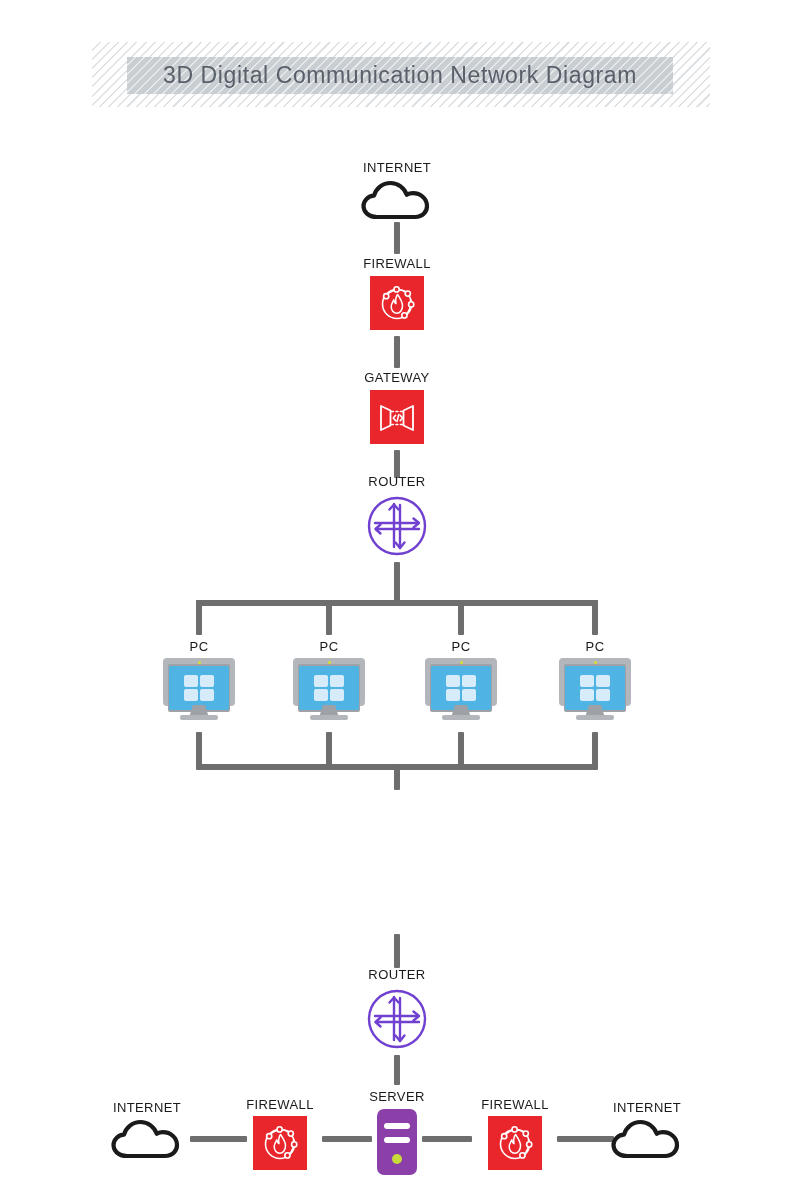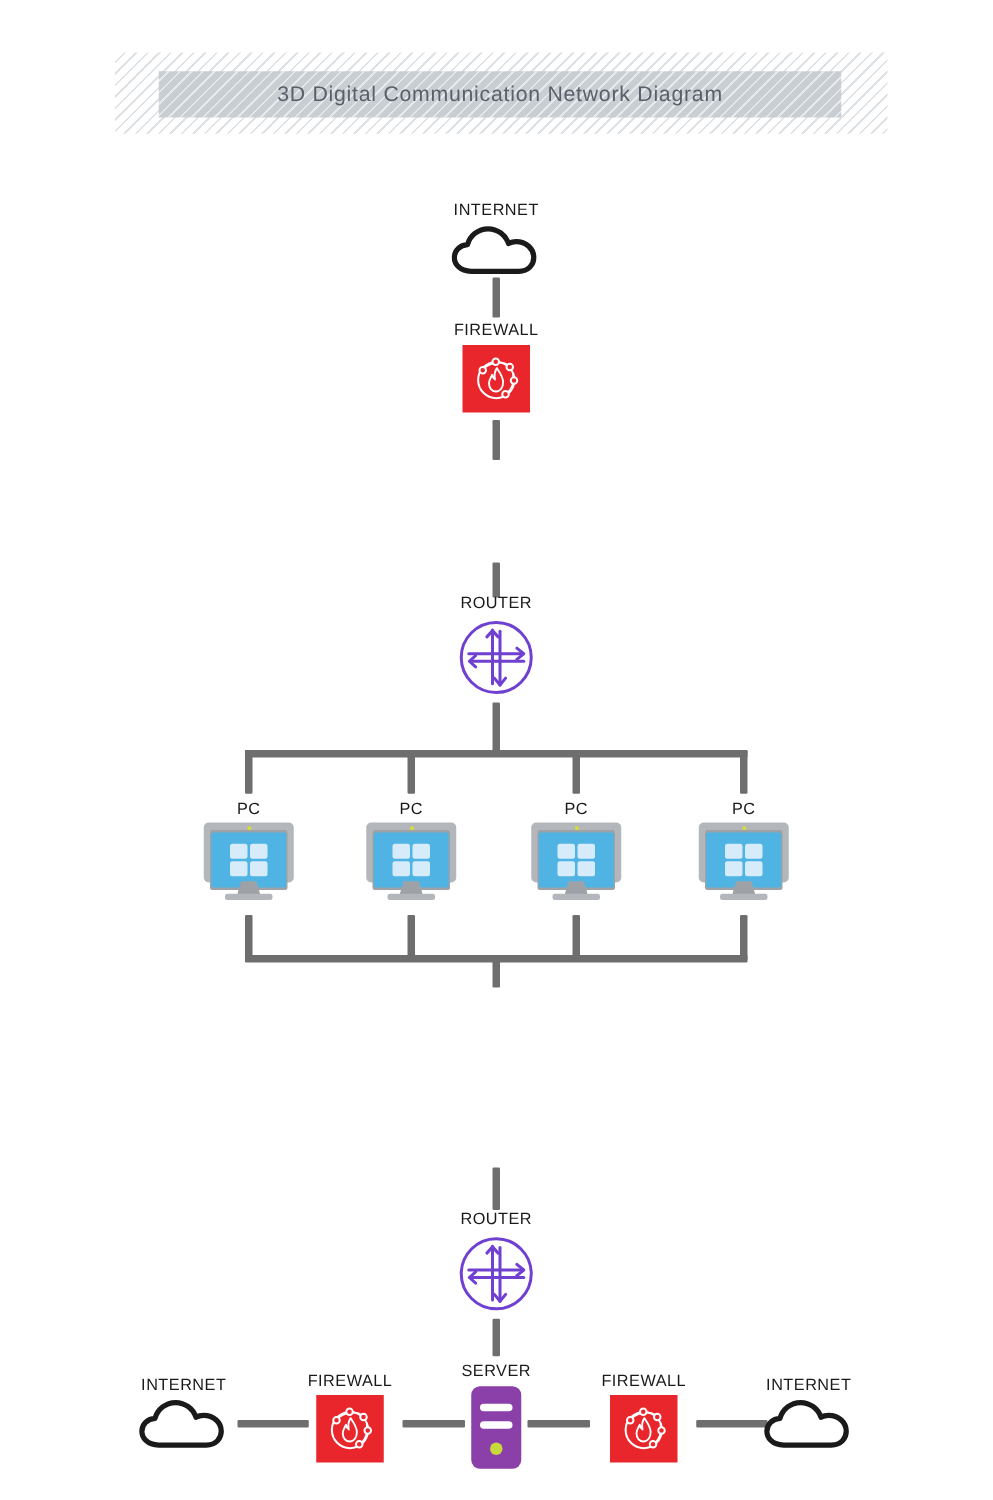--- a/index.html
+++ b/index.html
@@ -26,21 +26,21 @@
   .title-box::after{
     content:"";position:absolute;left:0;top:0;right:0;bottom:0;
     background:
       repeating-linear-gradient(135deg,
         rgba(255,255,255,0) 0px,rgba(255,255,255,0) 5px,
         rgba(255,255,255,.55) 5px,rgba(255,255,255,.55) 6.5px);
     pointer-events:none;
   }
   .title-text{
     position:relative;z-index:2;
-    font-size:17px;color:#59606a;letter-spacing:.6px;white-space:nowrap;
+    font-size:23px;color:#59606a;letter-spacing:.6px;white-space:nowrap;
   }
 
   
   .node{position:absolute;}
   .lbl{
     position:absolute;width:200px;left:50%;margin-left:-100px;
     text-align:center;font-size:13px;color:#1a1a1a;letter-spacing:.4px;
     white-space:nowrap;
   }
 
@@ -161,20 +161,40 @@
                  C16.4 30.2 14.2 27.2 14.2 23.6
                  C14.2 20.8 15.8 19 16.8 16.8
                  C17.2 19 18 20 19 20.6
                  C18.4 17.6 18.8 14 20.5 11.5 Z" fill="none" stroke="#ffffff" stroke-width="1.5" stroke-linejoin="round"></path>
       </svg>
     </div>
   </div>
 
   <div class="vline" style="left:394px;top:336px;height:32px;"></div>
 
+  <div class="node" style="left:361px;top:370px;width:72px;height:76px;">
+    <div class="lbl" style="top:0;">GATEWAY</div>
+    <div class="redbox" style="position:absolute;left:9px;top:20px;">
+      <svg width="40" height="40" viewBox="0 0 40 40">
+        <g fill="none" stroke="#ffffff" stroke-width="1.8" stroke-linejoin="round">
+          <path d="M4 9 L13.5 13.5 L13.5 28.5 L4 33 Z"></path>
+          <path d="M36 9 L26.5 13.5 L26.5 28.5 L36 33 Z"></path>
+        </g>
+        <g stroke="#ffffff" stroke-width="1.4" stroke-linecap="round" stroke-dasharray="2 2.4">
+          <line x1="14.5" y1="14.5" x2="25.5" y2="14.5"></line>
+          <line x1="14.5" y1="27.5" x2="25.5" y2="27.5"></line>
+        </g>
+        <g fill="none" stroke="#ffffff" stroke-width="1.6" stroke-linecap="round" stroke-linejoin="round">
+          <polyline points="18.6,18.4 16.2,21 18.6,23.6"></polyline>
+          <polyline points="23.2,18.4 25.6,21 23.2,23.6"></polyline>
+          <line x1="21.8" y1="17.6" x2="20.0" y2="24.4"></line>
+        </g>
+      </svg>
+    </div>
+  </div>
 
   <div class="vline" style="left:394px;top:450px;height:28px;"></div>
 
   <div class="node" style="left:361px;top:474px;width:72px;height:86px;">
     <div class="lbl" style="top:0;">ROUTER</div>
     <div class="router-ico" style="position:absolute;left:5px;top:21px;">
       <svg width="62" height="62" viewBox="0 0 62 62">
         <circle cx="31" cy="31" r="28" fill="none" stroke="#7040d0" stroke-width="2.4"></circle>
         <g stroke="#7040d0" stroke-width="2.4" fill="none" stroke-linecap="round" stroke-linejoin="round">
           <line x1="28" y1="9" x2="28" y2="52"></line>

